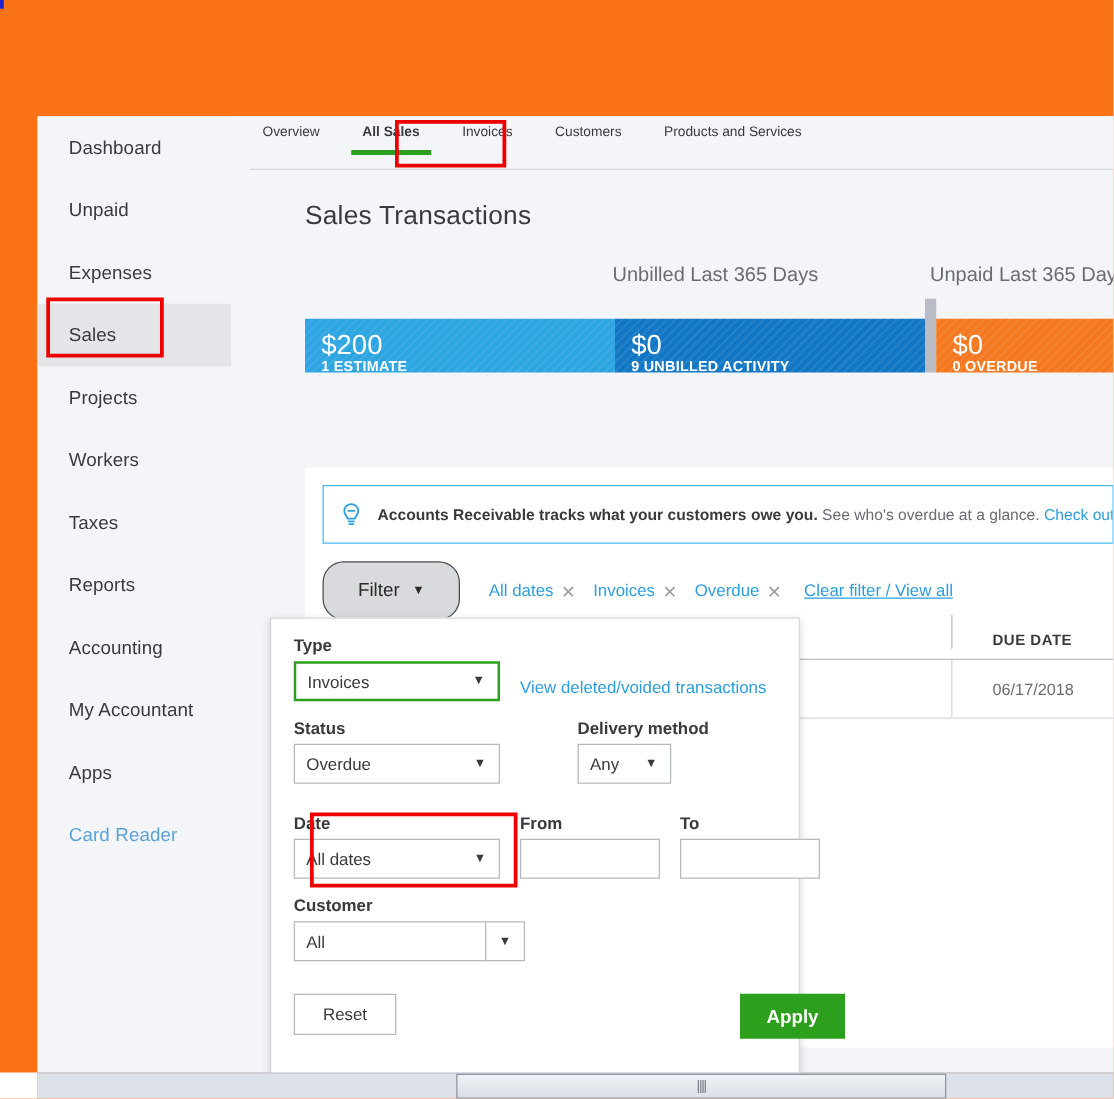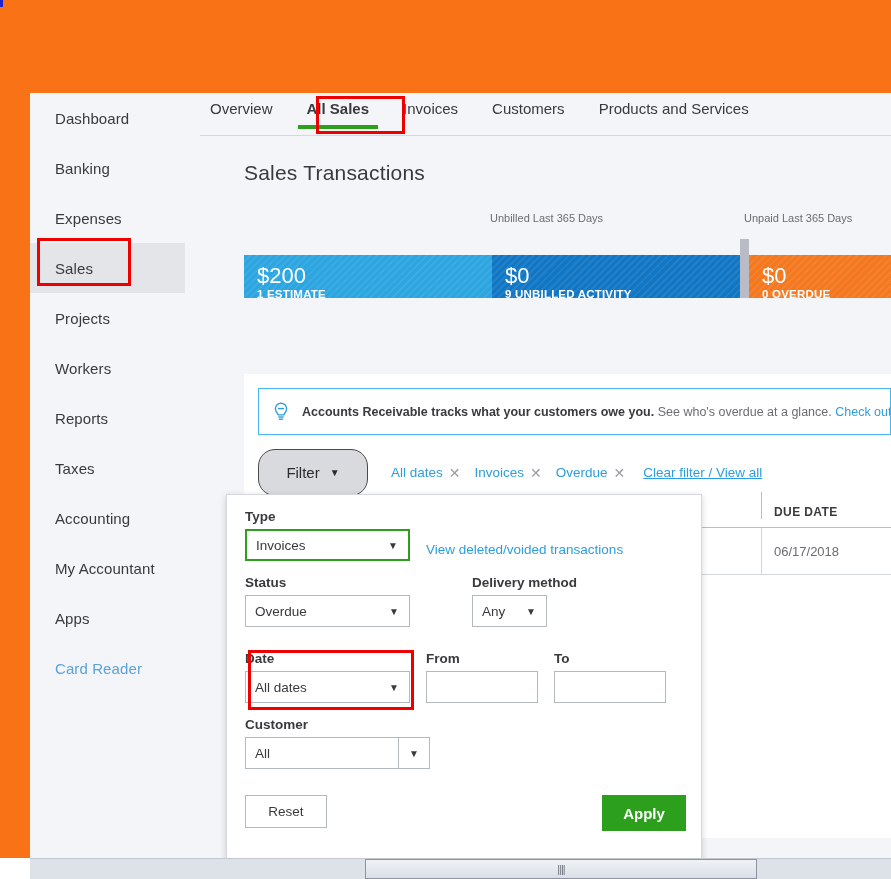--- a/index.html
+++ b/index.html
@@ -61,21 +61,21 @@
 
   
   .tabbar {
     position: relative;
     height: 43px;
     background: #f4f5f8;
     padding-left: 25px;
     display: flex; align-items: flex-start;
   }
   .tab {
-    font-size: 15px;
+    font-size: 11px;
     color: #393a3d;
     padding: 7px 0 0 0;
     margin-right: 34px;
     white-space: nowrap;
     position: relative;
   }
   .tab.active { font-weight: bold; }
   .tab.active::after {
     content: "";
     position: absolute;
@@ -94,21 +94,21 @@
     font-weight: normal;
     margin: 0;
     padding: 25px 0 0 59px;
     letter-spacing: .2px;
   }
 
   
   .money-wrap { padding: 27px 0 0 59px; position: relative; }
   .money-labels {
     position: relative; height: 20px;
-    font-size: 11px; color: #6b6c72;
+    font-size: 16px; color: #6b6c72;
   }
   .money-labels span { position: absolute; top: 0; white-space: nowrap; }
   .lbl-unbilled { left: 246px; }
   .lbl-unpaid   { left: 500px; }
 
   .money-bars {
     display: flex; height: 59px; margin-top: 7px;
     width: 700px;
   }
   .mbar {
@@ -197,33 +197,33 @@
     padding-bottom: 8px;
   }
   .tbl-row {
     height: 47px; border-bottom: 1px solid #d4d7dc;
     display: flex; align-items: center;
   }
   .col-a { width: 503px; }
   .col-due {
     width: 130px;
     border-left: 1px solid #d4d7dc;
-    padding-left: 12px;
+    padding-left: 32px;
     height: 100%;
     display: flex; align-items: center;
   }
   .tbl-head .col-due { border-left: 1px solid #babec5; align-items: flex-end; }
   .th { font-size: 12px; font-weight: bold; color: #393a3d; letter-spacing: .4px; }
   .td { font-size: 13px; color: #6b6c72; }
 
   
   .filter-panel {
     position: absolute;
-    left: 226px; top: 494px;
-    width: 476px; height: 371px;
+    left: 216px; top: 494px;
+    width: 424px; height: 371px;
     background: #ffffff;
     border: 1px solid #d4d7dc;
     box-shadow: 0 2px 7px rgba(0,0,0,.17);
     padding: 18px;
   }
   .fp-label {
     font-size: 13.5px; color: #393a3d; font-weight: bold;
     margin-bottom: 5px;
   }
   .sel {
@@ -323,39 +323,39 @@
 
   <div class="corner-artifact"></div>
 
   <div class="app-shell">
 
     <nav class="sidebar">
       <div class="side-item">
           <span>Dashboard</span>
         </div>
       <div class="side-item">
-          <span>Banking</span>
+          <span>Unpaid</span>
         </div>
       <div class="side-item">
           <span>Expenses</span>
         </div>
       <div class="side-item active">
           <span>Sales</span>
         </div>
       <div class="side-item">
           <span>Projects</span>
         </div>
       <div class="side-item">
           <span>Workers</span>
         </div>
       <div class="side-item">
+          <span>Taxes</span>
+        </div>
+      <div class="side-item">
           <span>Reports</span>
-        </div>
-      <div class="side-item">
-          <span>Taxes</span>
         </div>
       <div class="side-item">
           <span>Accounting</span>
         </div>
       <div class="side-item">
           <span>My Accountant</span>
         </div>
       <div class="side-item">
           <span>Apps</span>
         </div>

